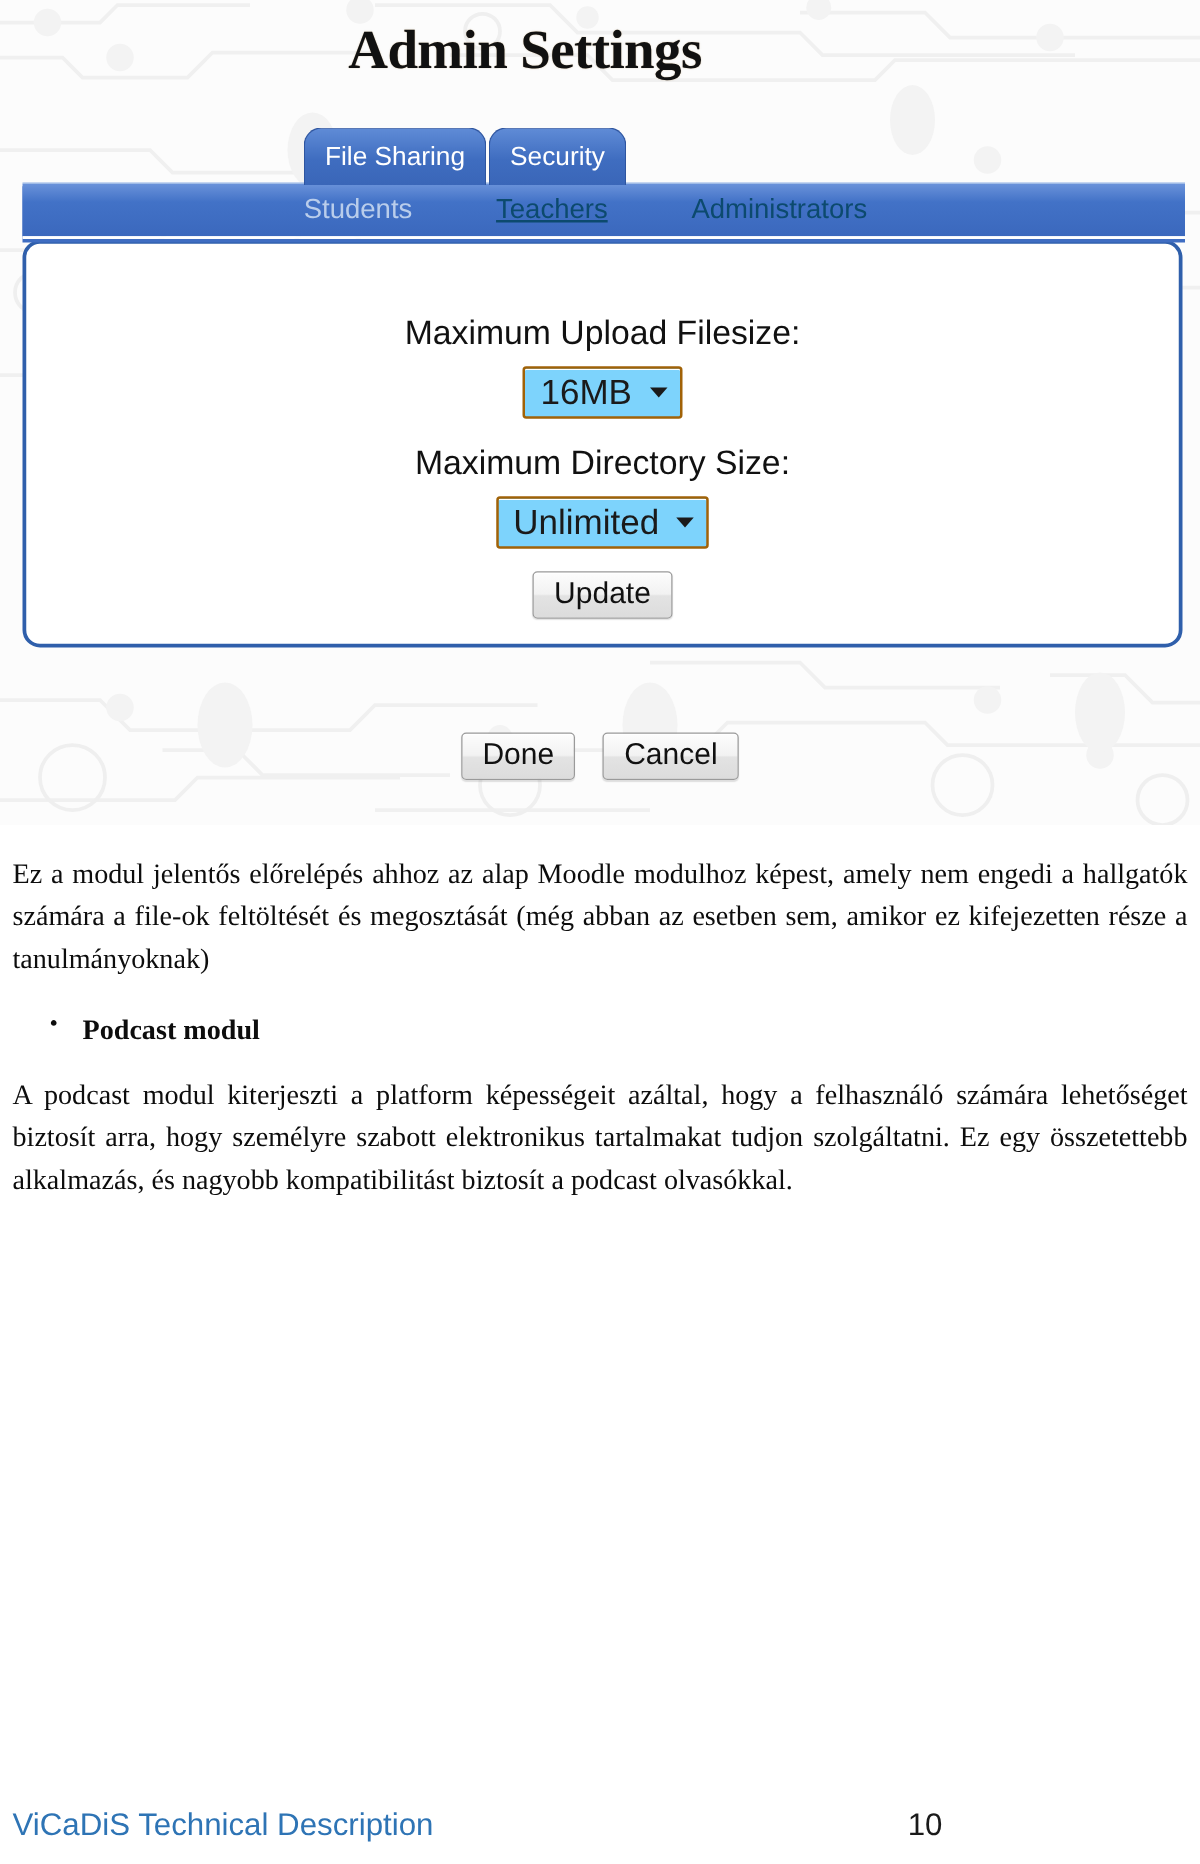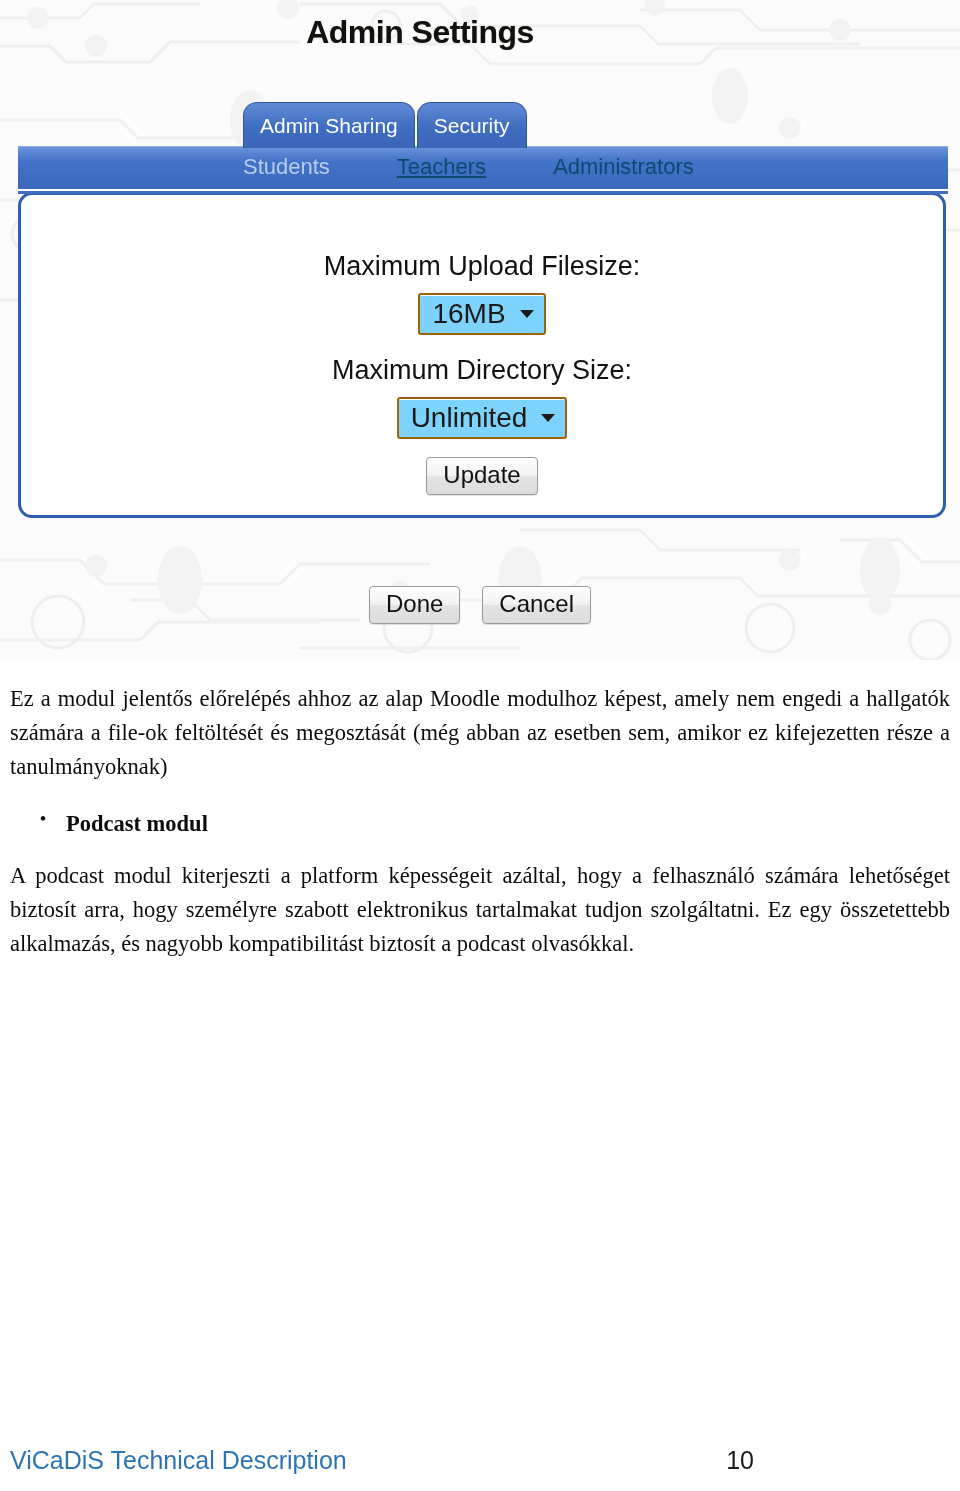--- a/index.html
+++ b/index.html
@@ -32,23 +32,23 @@
     left: 0; top: 0;
     width: 960px; height: 660px;
   }
 
   .app-title {
     position: absolute;
     left: 0;
     top: 14px;
     width: 840px;
     text-align: center;
-    font-family: Liberation Sans, sans-serif;
+    font-family: Liberation Serif, serif;
     font-weight: bold;
-    font-size: 32px;
+    font-size: 44px;
     letter-spacing: -0.5px;
     color: #111111;
     text-shadow: 0 0 1px rgba(160,120,60,0.55);
   }
 
   
   .tabrow {
     position: absolute;
     left: 243px;
     top: 100px;
@@ -320,21 +320,21 @@
       <circle cx="408" cy="628" r="24"></circle>
       <circle cx="770" cy="628" r="24"></circle>
       <circle cx="930" cy="640" r="20"></circle>
       <circle cx="28" cy="234" r="16"></circle>
     </g>
   </svg>
 
   <div class="app-title">Admin Settings</div>
 
   <div class="tabrow">
-    <div class="tab">Admin Sharing</div>
+    <div class="tab">File Sharing</div>
     <div class="tab">Security</div>
   </div>
 
   <div class="subbar"></div>
   <div class="subtabs">
     <div class="subtab inactive">Students</div>
     <div class="subtab underline">Teachers</div>
     <div class="subtab">Administrators</div>
   </div>
 

